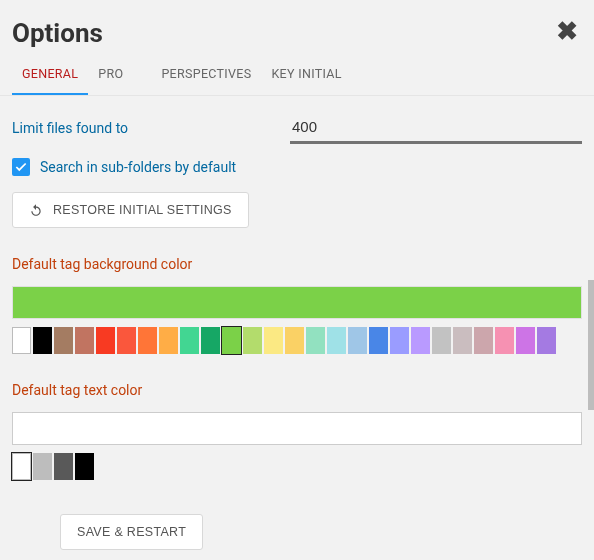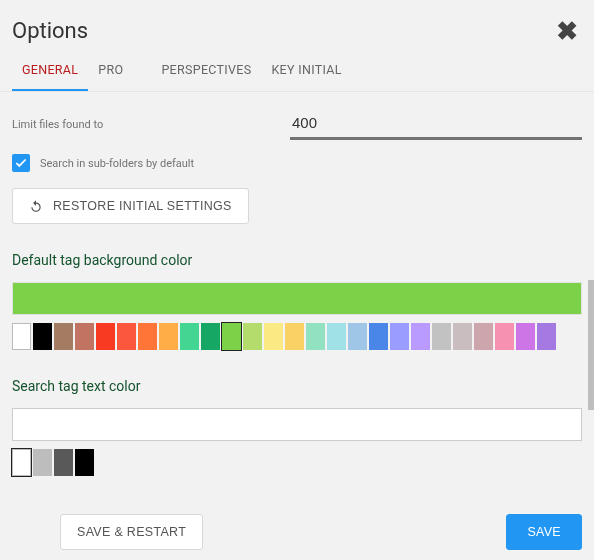--- a/index.html
+++ b/index.html
@@ -1,35 +1,35 @@
 <!DOCTYPE html>
 <html><head>
 <meta charset="utf-8">
 <style>
   * { box-sizing: border-box; margin: 0; padding: 0; }
   html, body { width: 594px; height: 560px; font-family: -apple-system, BlinkMacSystemFont, "Segoe UI", Roboto, Arial, sans-serif; background: #f2f2f2; color: #333; }
   .modal { position: relative; width: 594px; height: 560px; background: #f2f2f2; }
   .header { padding: 18px 16px 8px 12px; display: flex; justify-content: space-between; align-items: flex-start; }
-  .title { font-size: 22px; font-weight: 400; color: #333; }
+  .title { font-size: 26px; font-weight: 700; color: #333; }
   .close { font-size: 26px; font-weight: 900; color: #444; cursor: pointer; line-height: 1; }
   .tabs { display: flex; gap: 0; border-bottom: 1px solid #e5e5e5; padding: 0 12px; }
   .tab { padding: 10px 10px 12px; font-size: 12.5px; letter-spacing: 0.3px; color: #666; cursor: pointer; border-bottom: 2px solid transparent; }
   .tab.active { color: #b91c1c; border-bottom-color: #2196f3; }
   .body { padding: 16px 12px 12px 12px; height: 398px; overflow-y: auto; position: relative; }
   .row { display: flex; align-items: center; margin-bottom: 14px; }
-  .label { font-size: 11px; color: #737373; }
+  .label { font-size: 14px; color: #0369a1; }
   .limit-row .label { width: 278px; }
   .limit-input { flex: 1; border: none; border-bottom: 3px solid #737373; background: transparent; font-size: 15px; color: #333; padding: 6px 2px; outline: none; }
   .checkbox-row { display: flex; align-items: center; gap: 10px; margin-bottom: 16px; }
   .checkbox { width: 18px; height: 18px; background: #2196f3; border-radius: 2px; display: flex; align-items: center; justify-content: center; cursor: pointer; }
   .checkbox svg { width: 14px; height: 14px; }
   .btn-row { display: flex; gap: 6px; margin-bottom: 28px; }
   .btn { background: #fff; border: 1px solid #d8d8d8; border-radius: 3px; padding: 10px 16px; font-size: 12.5px; letter-spacing: 0.3px; color: #555; cursor: pointer; display: flex; align-items: center; gap: 10px; }
   .btn svg { width: 14px; height: 14px; }
-  .section-label { font-size: 14px; color: #14532d; margin-bottom: 14px; }
+  .section-label { font-size: 14px; color: #c2410c; margin-bottom: 14px; }
   .color-preview { width: 100%; height: 33px; border: 1px solid #e0e0e0; cursor: pointer; margin-bottom: 8px; }
   .swatches { display: flex; gap: 2px; margin-bottom: 28px; flex-wrap: wrap; }
   .swatch { width: 19px; height: 27px; cursor: pointer; border: 1px solid transparent; }
   .swatch.selected { outline: 1px solid #222; }
   .swatch.white { border: 1px solid #bbb; }
   .footer { position: absolute; left: 0; right: 0; bottom: 0; padding: 10px 12px; display: flex; justify-content: space-between; align-items: center; background: #f2f2f2; margin-left: 48px; }
   .footer-left { display: flex; gap: 8px; }
   .btn-primary { background: #2196f3; color: #fff; border: 1px solid #2196f3; border-radius: 3px; padding: 10px 20px; font-size: 12.5px; letter-spacing: 0.3px; cursor: pointer; }
   .scroll-indicator { position: absolute; right: 0; top: 280px; width: 6px; height: 130px; background: #bdbdbd; }
 </style>
@@ -100,35 +100,32 @@
         <div class="swatch" style="background: rgb(154, 156, 255);"></div>
         <div class="swatch" style="background: rgb(185, 154, 255);"></div>
         <div class="swatch" style="background: rgb(194, 194, 194);"></div>
         <div class="swatch" style="background: rgb(202, 189, 191);"></div>
         <div class="swatch" style="background: rgb(204, 166, 172);"></div>
         <div class="swatch" style="background: rgb(246, 145, 178);"></div>
         <div class="swatch" style="background: rgb(205, 116, 230);"></div>
         <div class="swatch" style="background: rgb(164, 122, 226);"></div>
       </div>
 
-    <div class="section-label">Search tag text color</div>
+    <div class="section-label">Default tag text color</div>
     <div class="color-preview" id="text-preview" style="background: rgb(255, 255, 255); border: 1px solid rgb(204, 204, 204);"></div>
     <div class="swatches" id="text-swatches">
         <div class="swatch white selected" style="background: rgb(255, 255, 255);"></div>
         <div class="swatch" style="background: rgb(189, 189, 189);"></div>
         <div class="swatch" style="background: rgb(89, 89, 89);"></div>
         <div class="swatch" style="background: rgb(0, 0, 0);"></div>
       </div>
 
   </div>
 
   <div class="footer">
     <div class="footer-left">
       <button class="btn">
         <span>SAVE &amp; RESTART</span>
       </button>
     </div>
-    <button class="btn-primary">
-      <span>SAVE</span>
-    </button>
   </div>
 
 </div>
 
 </body></html>

